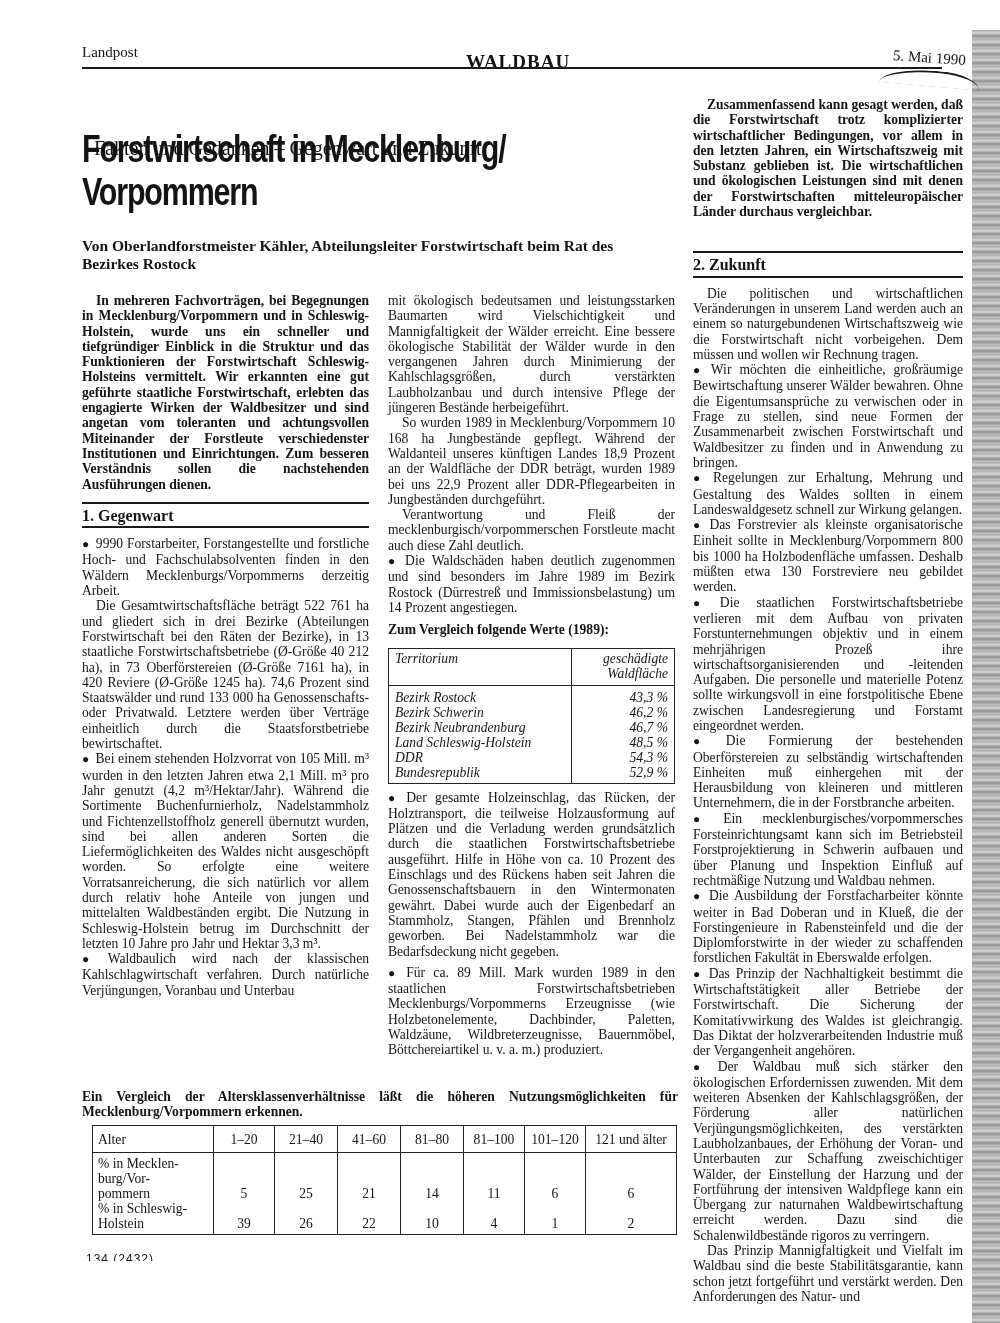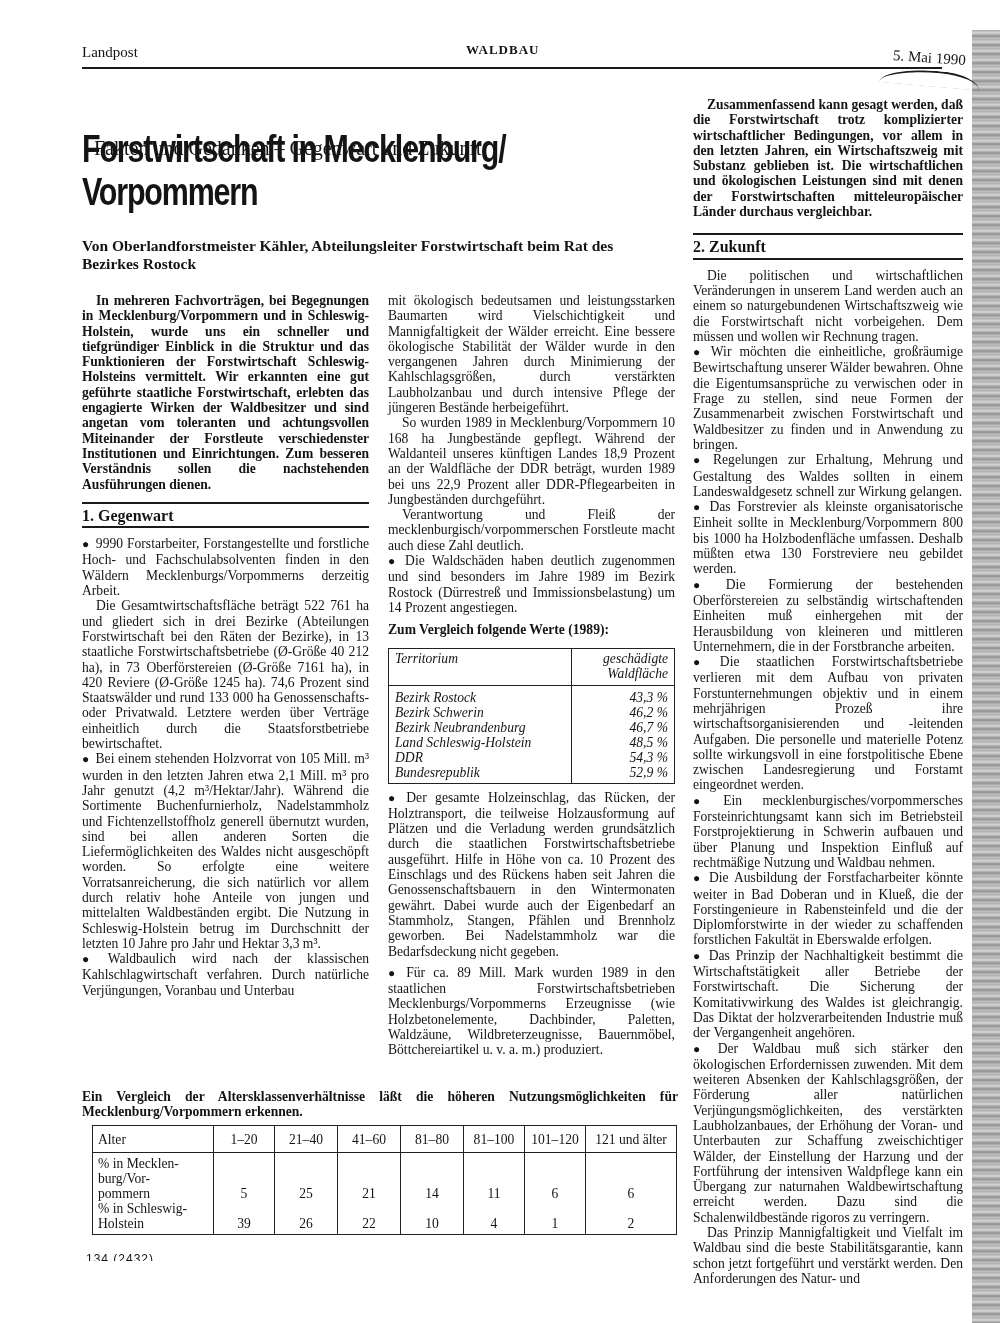--- a/index.html
+++ b/index.html
@@ -5,21 +5,21 @@
   html, body { margin: 0; padding: 0; }
   body {
     width: 1000px; height: 1323px; position: relative; overflow: hidden;
     background: #ffffff; color: #141414;
     font-family: "DejaVu Serif", "Liberation Serif", serif;
   }
   .page { position: absolute; left: 0; top: 0; width: 1000px; height: 1323px; }
 
   
   .hdr-left { position: absolute; left: 82px; top: 44px; font-size: 15px; font-family: "Liberation Serif", serif; }
-  .hdr-center { position: absolute; left: 466px; top: 42px; font-size: 13px; font-weight: bold; letter-spacing: 1px; font-family: "Liberation Serif", serif; }
+  .hdr-center { position: absolute; left: 466px; top: 51px; font-size: 19px; font-weight: bold; letter-spacing: 1px; font-family: "Liberation Serif", serif; }
   .hdr-right { position: absolute; left: 893px; top: 47px; font-size: 15px; font-family: "Liberation Serif", serif; transform: rotate(4deg); transform-origin: left; }
   .hdr-rule { position: absolute; left: 82px; top: 67px; width: 860px; height: 2px; background: #1a1a1a; }
   .hdr-rule-curve { position: absolute; left: 880px; top: 66px; width: 100px; height: 14px; border-top: 2px solid #1a1a1a; border-radius: 60% 40% 0 0 / 100% 100% 0 0; transform: rotate(5deg); transform-origin: left; }
 
   
   .edge-strip {
     position: absolute; left: 972px; top: 30px; width: 28px; height: 1293px;
     background: repeating-linear-gradient(180deg, #9a9a9a 0px, #cfcfcf 3px, #7d7d7d 6px, #bdbdbd 9px);
     opacity: 0.85;
   }
@@ -134,27 +134,27 @@
       </tr>
     </tbody>
       </table>
 
     <p class="bullet">Der gesamte Holzeinschlag, das Rücken, der Holztransport, die teilweise Holzausformung auf Plätzen und die Verladung werden grundsätzlich durch die staatlichen Forstwirtschaftsbetriebe ausgeführt. Hilfe in Höhe von ca. 10 Prozent des Einschlags und des Rückens haben seit Jahren die Genossenschaftsbauern in den Wintermonaten gewährt. Dabei wurde auch der Eigenbedarf an Stammholz, Stangen, Pfählen und Brennholz geworben. Bei Nadelstammholz war die Bedarfsdeckung nicht gegeben.</p>
     <p class="bullet" style="margin-top:6px">Für ca. 89 Mill. Mark wurden 1989 in den staatlichen Forstwirtschaftsbetrieben Mecklenburgs/Vorpommerns Erzeugnisse (wie Holzbetonelemente, Dachbinder, Paletten, Waldzäune, Wildbreterzeugnisse, Bauernmöbel, Böttchereiartikel u. v. a. m.) produziert.</p>
   </div>
 
   <div class="col col3">
     <p class="indent" style="font-weight:bold">Zusammenfassend kann gesagt werden, daß die Forstwirtschaft trotz komplizierter wirtschaftlicher Bedingungen, vor allem in den letzten Jahren, ein Wirtschaftszweig mit Substanz geblieben ist. Die wirtschaftlichen und ökologischen Leistungen sind mit denen der Forstwirtschaften mitteleuropäischer Länder durchaus vergleichbar.</p>
-    <div class="section-head" style="margin-top:14px">2. Zukunft</div>
+    <div class="section-head" style="margin-top:32px">2. Zukunft</div>
     <p class="indent">Die politischen und wirtschaftlichen Veränderungen in unserem Land werden auch an einem so naturgebundenen Wirtschaftszweig wie die Forstwirtschaft nicht vorbeigehen. Dem müssen und wollen wir Rechnung tragen.</p>
     <p class="bullet">Wir möchten die einheitliche, großräumige Bewirtschaftung unserer Wälder bewahren. Ohne die Eigentumsansprüche zu verwischen oder in Frage zu stellen, sind neue Formen der Zusammenarbeit zwischen Forstwirtschaft und Waldbesitzer zu finden und in Anwendung zu bringen.</p>
     <p class="bullet">Regelungen zur Erhaltung, Mehrung und Gestaltung des Waldes sollten in einem Landeswaldgesetz schnell zur Wirkung gelangen.</p>
     <p class="bullet">Das Forstrevier als kleinste organisatorische Einheit sollte in Mecklenburg/Vorpommern 800 bis 1000 ha Holzbodenfläche umfassen. Deshalb müßten etwa 130 Forstreviere neu gebildet werden.</p>
+    <p class="bullet">Die staatlichen Forstwirtschaftsbetriebe verlieren mit dem Aufbau von privaten Forstunternehmungen objektiv und in einem mehrjährigen Prozeß ihre wirtschaftsorganisierenden und -leitenden Aufgaben. Die personelle und materielle Potenz sollte wirkungsvoll in eine forstpolitische Ebene zwischen Landesregierung und Forstamt eingeordnet werden.</p>
     <p class="bullet">Die Formierung der bestehenden Oberförstereien zu selbständig wirtschaftenden Einheiten muß einhergehen mit der Herausbildung von kleineren und mittleren Unternehmern, die in der Forstbranche arbeiten.</p>
-    <p class="bullet">Die staatlichen Forstwirtschaftsbetriebe verlieren mit dem Aufbau von privaten Forstunternehmungen objektiv und in einem mehrjährigen Prozeß ihre wirtschaftsorganisierenden und -leitenden Aufgaben. Die personelle und materielle Potenz sollte wirkungsvoll in eine forstpolitische Ebene zwischen Landesregierung und Forstamt eingeordnet werden.</p>
     <p class="bullet">Ein mecklenburgisches/vorpommersches Forsteinrichtungsamt kann sich im Betriebsteil Forstprojektierung in Schwerin aufbauen und über Planung und Inspektion Einfluß auf rechtmäßige Nutzung und Waldbau nehmen.</p>
     <p class="bullet">Die Ausbildung der Forstfacharbeiter könnte weiter in Bad Doberan und in Klueß, die der Forstingenieure in Rabensteinfeld und die der Diplomforstwirte in der wieder zu schaffenden forstlichen Fakultät in Eberswalde erfolgen.</p>
     <p class="bullet">Das Prinzip der Nachhaltigkeit bestimmt die Wirtschaftstätigkeit aller Betriebe der Forstwirtschaft. Die Sicherung der Komitativwirkung des Waldes ist gleichrangig. Das Diktat der holzverarbeitenden Industrie muß der Vergangenheit angehören.</p>
     <p class="bullet">Der Waldbau muß sich stärker den ökologischen Erfordernissen zuwenden. Mit dem weiteren Absenken der Kahlschlagsgrößen, der Förderung aller natürlichen Verjüngungsmöglichkeiten, des verstärkten Laubholzanbaues, der Erhöhung der Voran- und Unterbauten zur Schaffung zweischichtiger Wälder, der Einstellung der Harzung und der Fortführung der intensiven Waldpflege kann ein Übergang zur naturnahen Waldbewirtschaftung erreicht werden. Dazu sind die Schalenwildbestände rigoros zu verringern.</p>
     <p class="indent">Das Prinzip Mannigfaltigkeit und Vielfalt im Waldbau sind die beste Stabilitätsgarantie, kann schon jetzt fortgeführt und verstärkt werden. Den Anforderungen des Natur- und</p>
   </div>
 
   <div class="age-caption">Ein Vergleich der Altersklassenverhältnisse läßt die höheren Nutzungsmöglichkeiten für Mecklenburg/Vorpommern erkennen.</div>
   <table class="age">
     <tbody>

